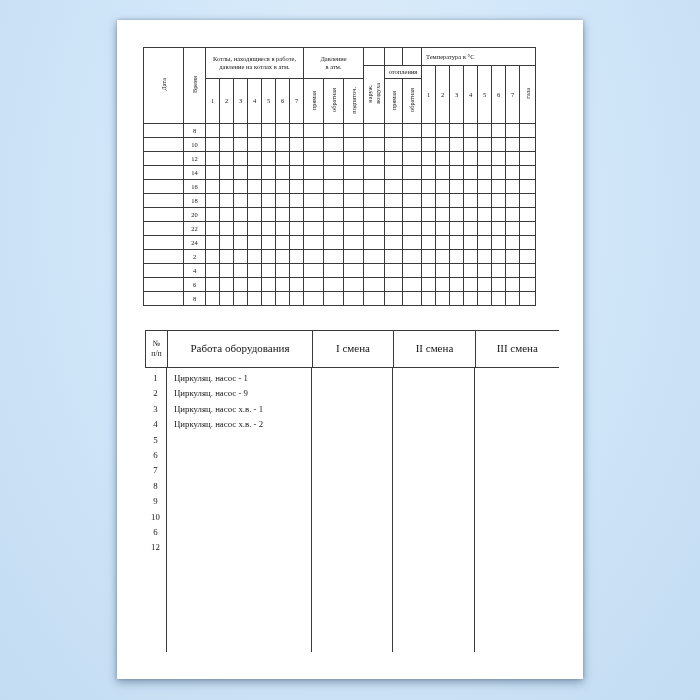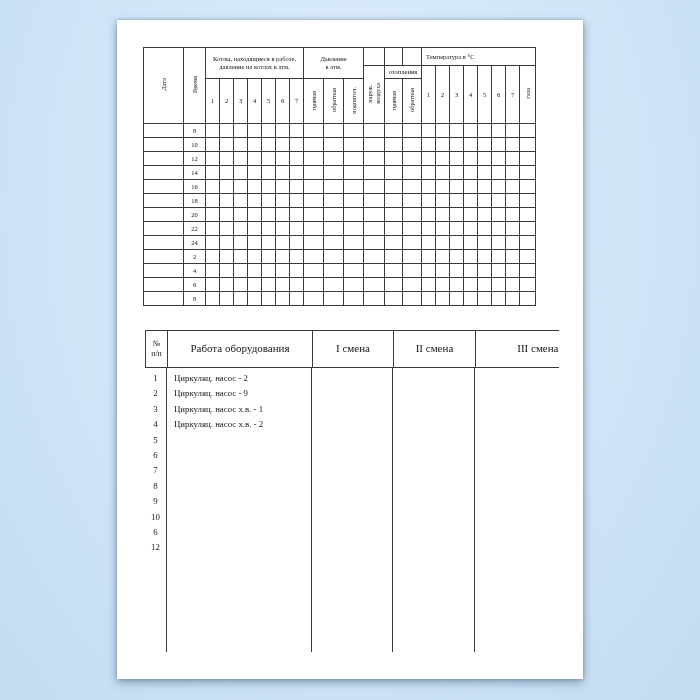--- a/index.html
+++ b/index.html
@@ -38,21 +38,21 @@
   
   table.shift{
     position:absolute;left:28px;top:310px;
     border-collapse:collapse;table-layout:fixed;width:413px;
   }
   table.shift td{
     border:1px solid #3a3a3a;padding:0;
     height:36px;text-align:center;vertical-align:middle;
     font-size:11px;line-height:1.25;
   }
-  table.shift td.open-right{border-right:none;text-align:right;}
+  table.shift td.open-right{border-right:none;}
   table.shift td.numhdr{font-size:7.8px;}
   .shift-body{
     position:absolute;left:28px;top:348px;width:413px;height:284px;
     display:flex;flex-direction:row;align-items:stretch;
   }
   .shift-body .col{box-sizing:border-box;padding-top:3px;}
   .shift-body .divR{border-right:1px solid #3a3a3a;}
   .col-num{width:22px;}
   .col-work{width:145px;}
   .col-s1{width:81px;}
@@ -494,21 +494,21 @@
         <div class="line">5</div>
         <div class="line">6</div>
         <div class="line">7</div>
         <div class="line">8</div>
         <div class="line">9</div>
         <div class="line">10</div>
         <div class="line">6</div>
         <div class="line">12</div>
       </div>
     <div class="col col-work divR" id="work-col">
-        <div class="line">Циркуляц. насос - 2</div>
+        <div class="line">Циркуляц. насос - 1</div>
         <div class="line">Циркуляц. насос - 9</div>
         <div class="line">Циркуляц. насос х.в. - 1</div>
         <div class="line">Циркуляц. насос х.в. - 2</div>
         <div class="line"></div>
         <div class="line"></div>
         <div class="line"></div>
       </div>
     <div class="col col-s1 divR"></div>
     <div class="col col-s2 divR"></div>
     <div class="col col-s3"></div>

